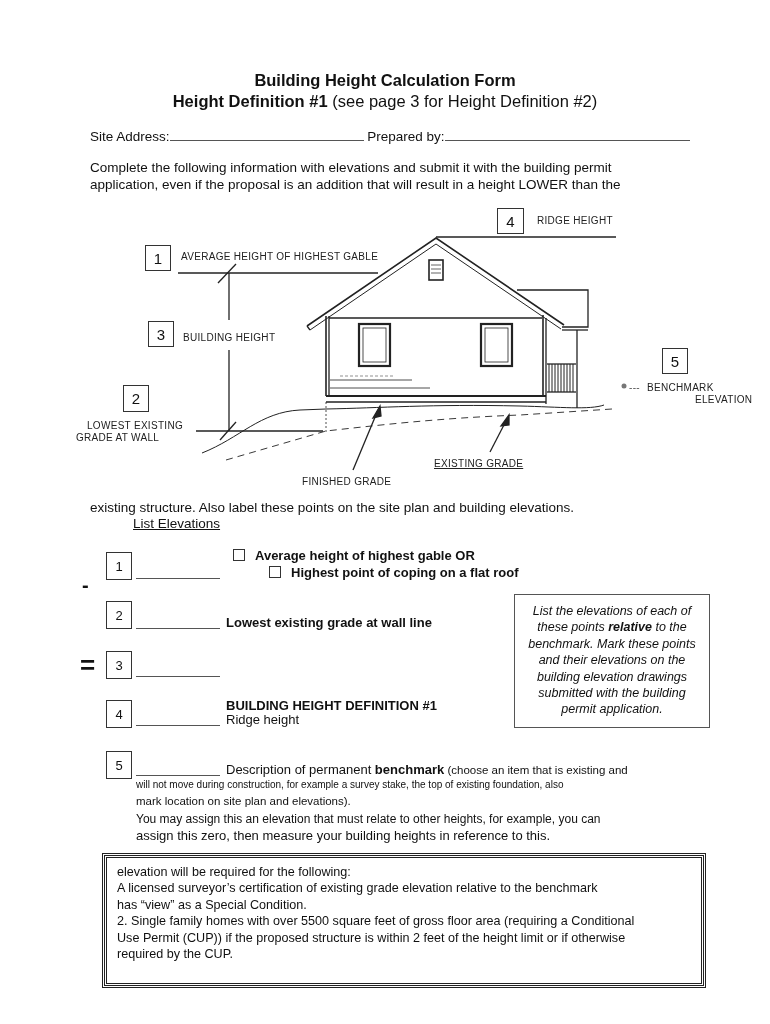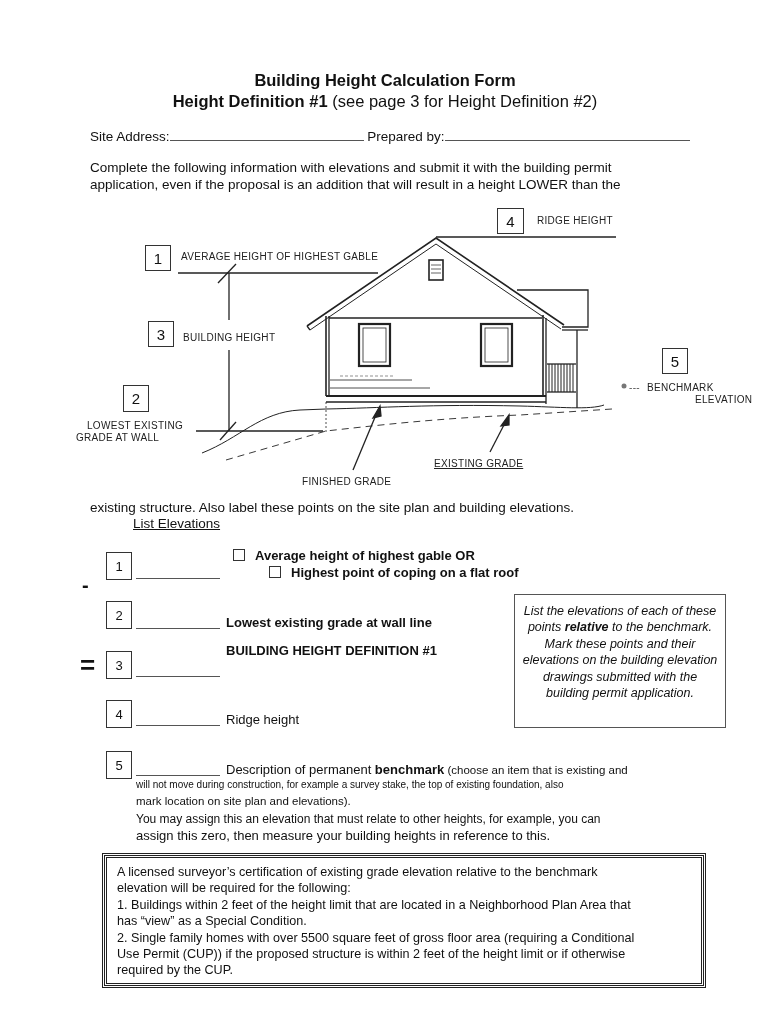--- a/index.html
+++ b/index.html
@@ -151,41 +151,40 @@
 <div class="list-label" style="left:233px; top:565px; font-weight:bold;margin-left:36px;">
   <span class="chk"></span><span>Highest point of coping on a flat roof</span>
 </div>
 
 <div class="box" style="left:106px; top:601px; width:26px; height:28px; font-size:13px;">2</div>
 <span class="blank abs" style="left:136px; top:616px; width:84px;"></span>
 <div class="list-label" style="left:226px; top:615px; font-weight:bold;">Lowest existing grade at wall line</div>
 
 <div class="box" style="left:106px; top:651px; width:26px; height:28px; font-size:13px;">3</div>
 <span class="blank abs" style="left:136px; top:664px; width:84px;"></span>
-<div class="list-label" style="left:226px; top:643px; font-weight:bold;">BUILDING HEIGHT DEFINITION #1</div>
+<div class="list-label" style="left:226px; top:698px; font-weight:bold;">BUILDING HEIGHT DEFINITION #1</div>
 
 <div class="box" style="left:106px; top:700px; width:26px; height:28px; font-size:13px;">4</div>
 <span class="blank abs" style="left:136px; top:713px; width:84px;"></span>
 <div class="list-label" style="left:226px; top:712px;">Ridge height</div>
 
-<div class="note" style="left:514px; top:594px; width:212px; height:134px;font-style:italic;">
+<div class="note" style="left:514px; top:594px; width:196px; height:134px;font-style:italic;">
   <span>List the elevations of each of these points </span><b>relative</b><span> to the benchmark. Mark these points and their elevations on the building elevation drawings submitted with the building permit application.</span>
 </div>
 
 <div class="box" style="left:106px; top:751px; width:26px; height:28px; font-size:13px;">5</div>
 <span class="blank abs" style="left:136px; top:763px; width:84px;"></span>
 <div class="list-label" style="left:226px; top:762px;">
   <span>Description of permanent </span><b>benchmark</b><span style="font-size:11.5px;"> (choose an item that is existing and</span>
 </div>
 <div class="abs" style="left:136px; top:779px; font-size:10px; white-space:nowrap;">will not move during construction, for example a survey stake, the top of existing foundation, also</div>
 <div class="abs" style="left:136px; top:795px; font-size:11.5px; white-space:nowrap;">mark location on site plan and elevations).</div>
 <div class="abs" style="left:136px; top:812px; font-size:12px; white-space:nowrap;">You may assign this an elevation that must relate to other heights, for example, you can</div>
 <div class="abs" style="left:136px; top:828px; font-size:13px; white-space:nowrap;">assign this zero, then measure your building heights in reference to this.</div>
 
 <div class="footer" style="left:104px; top:855px; width:600px; height:131px;">
+  <div>elevation will be required for the following:</div>
   <div>A licensed surveyor’s certification of existing grade elevation relative to the benchmark</div>
-  <div>elevation will be required for the following:</div>
-  <div>1. Buildings within 2 feet of the height limit that are located in a Neighborhood Plan Area that</div>
   <div>has “view” as a Special Condition.</div>
   <div>2. Single family homes with over 5500 square feet of gross floor area (requiring a Conditional</div>
   <div>Use Permit (CUP)) if the proposed structure is within 2 feet of the height limit or if otherwise</div>
   <div>required by the CUP.</div>
 </div>
 
 </body></html>

